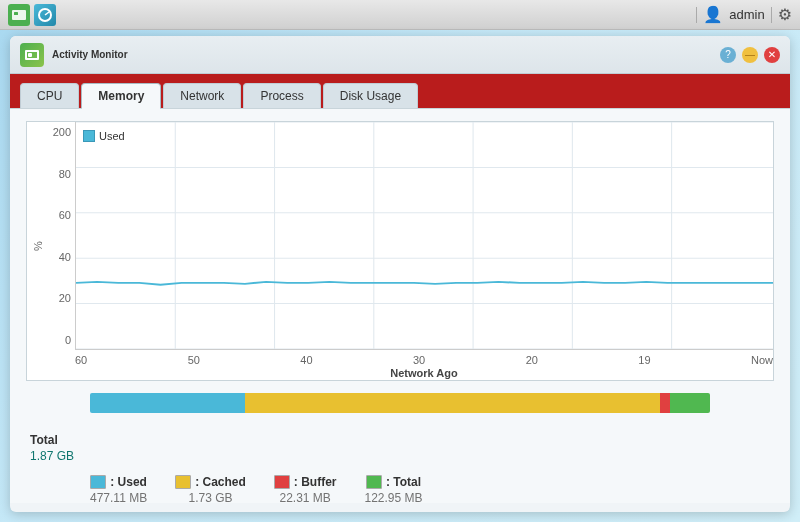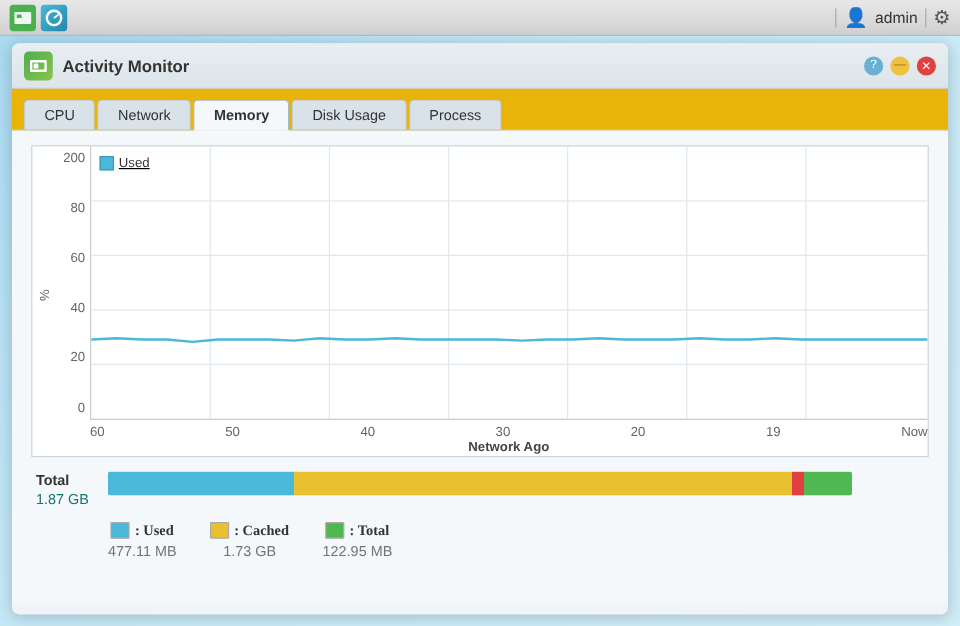--- a/index.html
+++ b/index.html
@@ -106,21 +106,21 @@
       content: '';
       position: absolute;
       top: 1px;
       left: 1px;
       width: 4px;
       height: 4px;
       background: white;
       border-radius: 1px;
     }
     .title-text {
-      font-size: 14px;
+      font-size: 10px;
       font-weight: bold;
       color: #333;
     }
     .window-controls {
       display: flex;
       align-items: center;
       gap: 6px;
     }
     .wc-btn {
       width: 16px;
@@ -135,21 +135,21 @@
     }
     .wc-help { background: #6ab0d4; color: white; }
     .wc-min { background: #f0c040; color: #a07010; }
     .wc-close { background: #e04040; color: white; }
 
     
     .tab-bar {
       display: flex;
       align-items: center;
       padding: 8px 10px 0;
-      background: #eab308;
+      background: #b91c1c;
       gap: 2px;
       border-bottom: 1px solid #c8d4da;
     }
     .tab {
       padding: 5px 16px;
       font-size: 12px;
       border-radius: 4px 4px 0 0;
       cursor: pointer;
       border: 1px solid #c0ccd4;
       border-bottom: none;
@@ -229,32 +229,32 @@
       height: 12px;
       border: 1px solid #999;
     }
     .chart-legend {
       position: absolute;
       top: 8px;
       left: 56px;
       display: flex;
       align-items: flex-start;
       gap: 6px;
-      text-decoration: underline;
     }
 
     
     .bottom-section {
       padding: 0 4px;
     }
     .total-label {
       font-size: 12px;
       font-weight: bold;
       color: #333;
       margin-bottom: 2px;
+      margin-top: 40px;
     }
     .total-size {
       font-size: 12px;
       color: #0f766e;
       margin-bottom: 6px;
     }
     .memory-bar-container {
       display: flex;
       height: 20px;
       width: calc(100% - 60px);
@@ -289,21 +289,20 @@
     .mem-legend-item {
       display: flex;
       flex-direction: column;
       align-items: center;
       gap: 2px;
     }
     .mem-legend-row {
       display: flex;
       align-items: flex-start;
       gap: 4px;
-      font-family: Liberation Serif, serif;
     }
     .mem-color-box {
       width: 16px;
       height: 14px;
       border: 1px solid #aaa;
       border-radius: 1px;
     }
     .mem-legend-label {
       font-size: 12px;
       color: #333;
@@ -362,24 +361,24 @@
     </div>
     <div class="window-controls">
       <button class="wc-btn wc-help">?</button>
       <button class="wc-btn wc-min">—</button>
       <button class="wc-btn wc-close">✕</button>
     </div>
   </div>
 
   <div class="tab-bar">
     <div class="tab">CPU</div>
+    <div class="tab active">Memory</div>
     <div class="tab">Network</div>
-    <div class="tab active">Memory</div>
+    <div class="tab">Process</div>
     <div class="tab">Disk Usage</div>
-    <div class="tab">Process</div>
   </div>
 
   <div class="content">
 
     <div class="chart-container">
 
       <div class="chart-legend">
         <div class="legend-item">
           <div class="legend-box" style="background:#4ab8d8; border-color:#3a98b8;"></div>
           <span>Used</span>
@@ -455,20 +454,27 @@
         </div>
         <div class="mem-legend-item">
           <div class="mem-legend-row">
             <div class="mem-color-box" style="background:#e8c030;"></div>
             <span class="mem-legend-label">: Cached</span>
           </div>
           <span class="mem-legend-value">1.73 GB</span>
         </div>
         <div class="mem-legend-item">
           <div class="mem-legend-row">
+            <div class="mem-color-box" style="background:#e04040;"></div>
+            <span class="mem-legend-label">: Buffer</span>
+          </div>
+          <span class="mem-legend-value">22.31 MB</span>
+        </div>
+        <div class="mem-legend-item">
+          <div class="mem-legend-row">
             <div class="mem-color-box" style="background:#50b850;"></div>
             <span class="mem-legend-label">: Total</span>
           </div>
           <span class="mem-legend-value">122.95 MB</span>
         </div>
       </div>
     </div>
   </div>
 </div>
 

